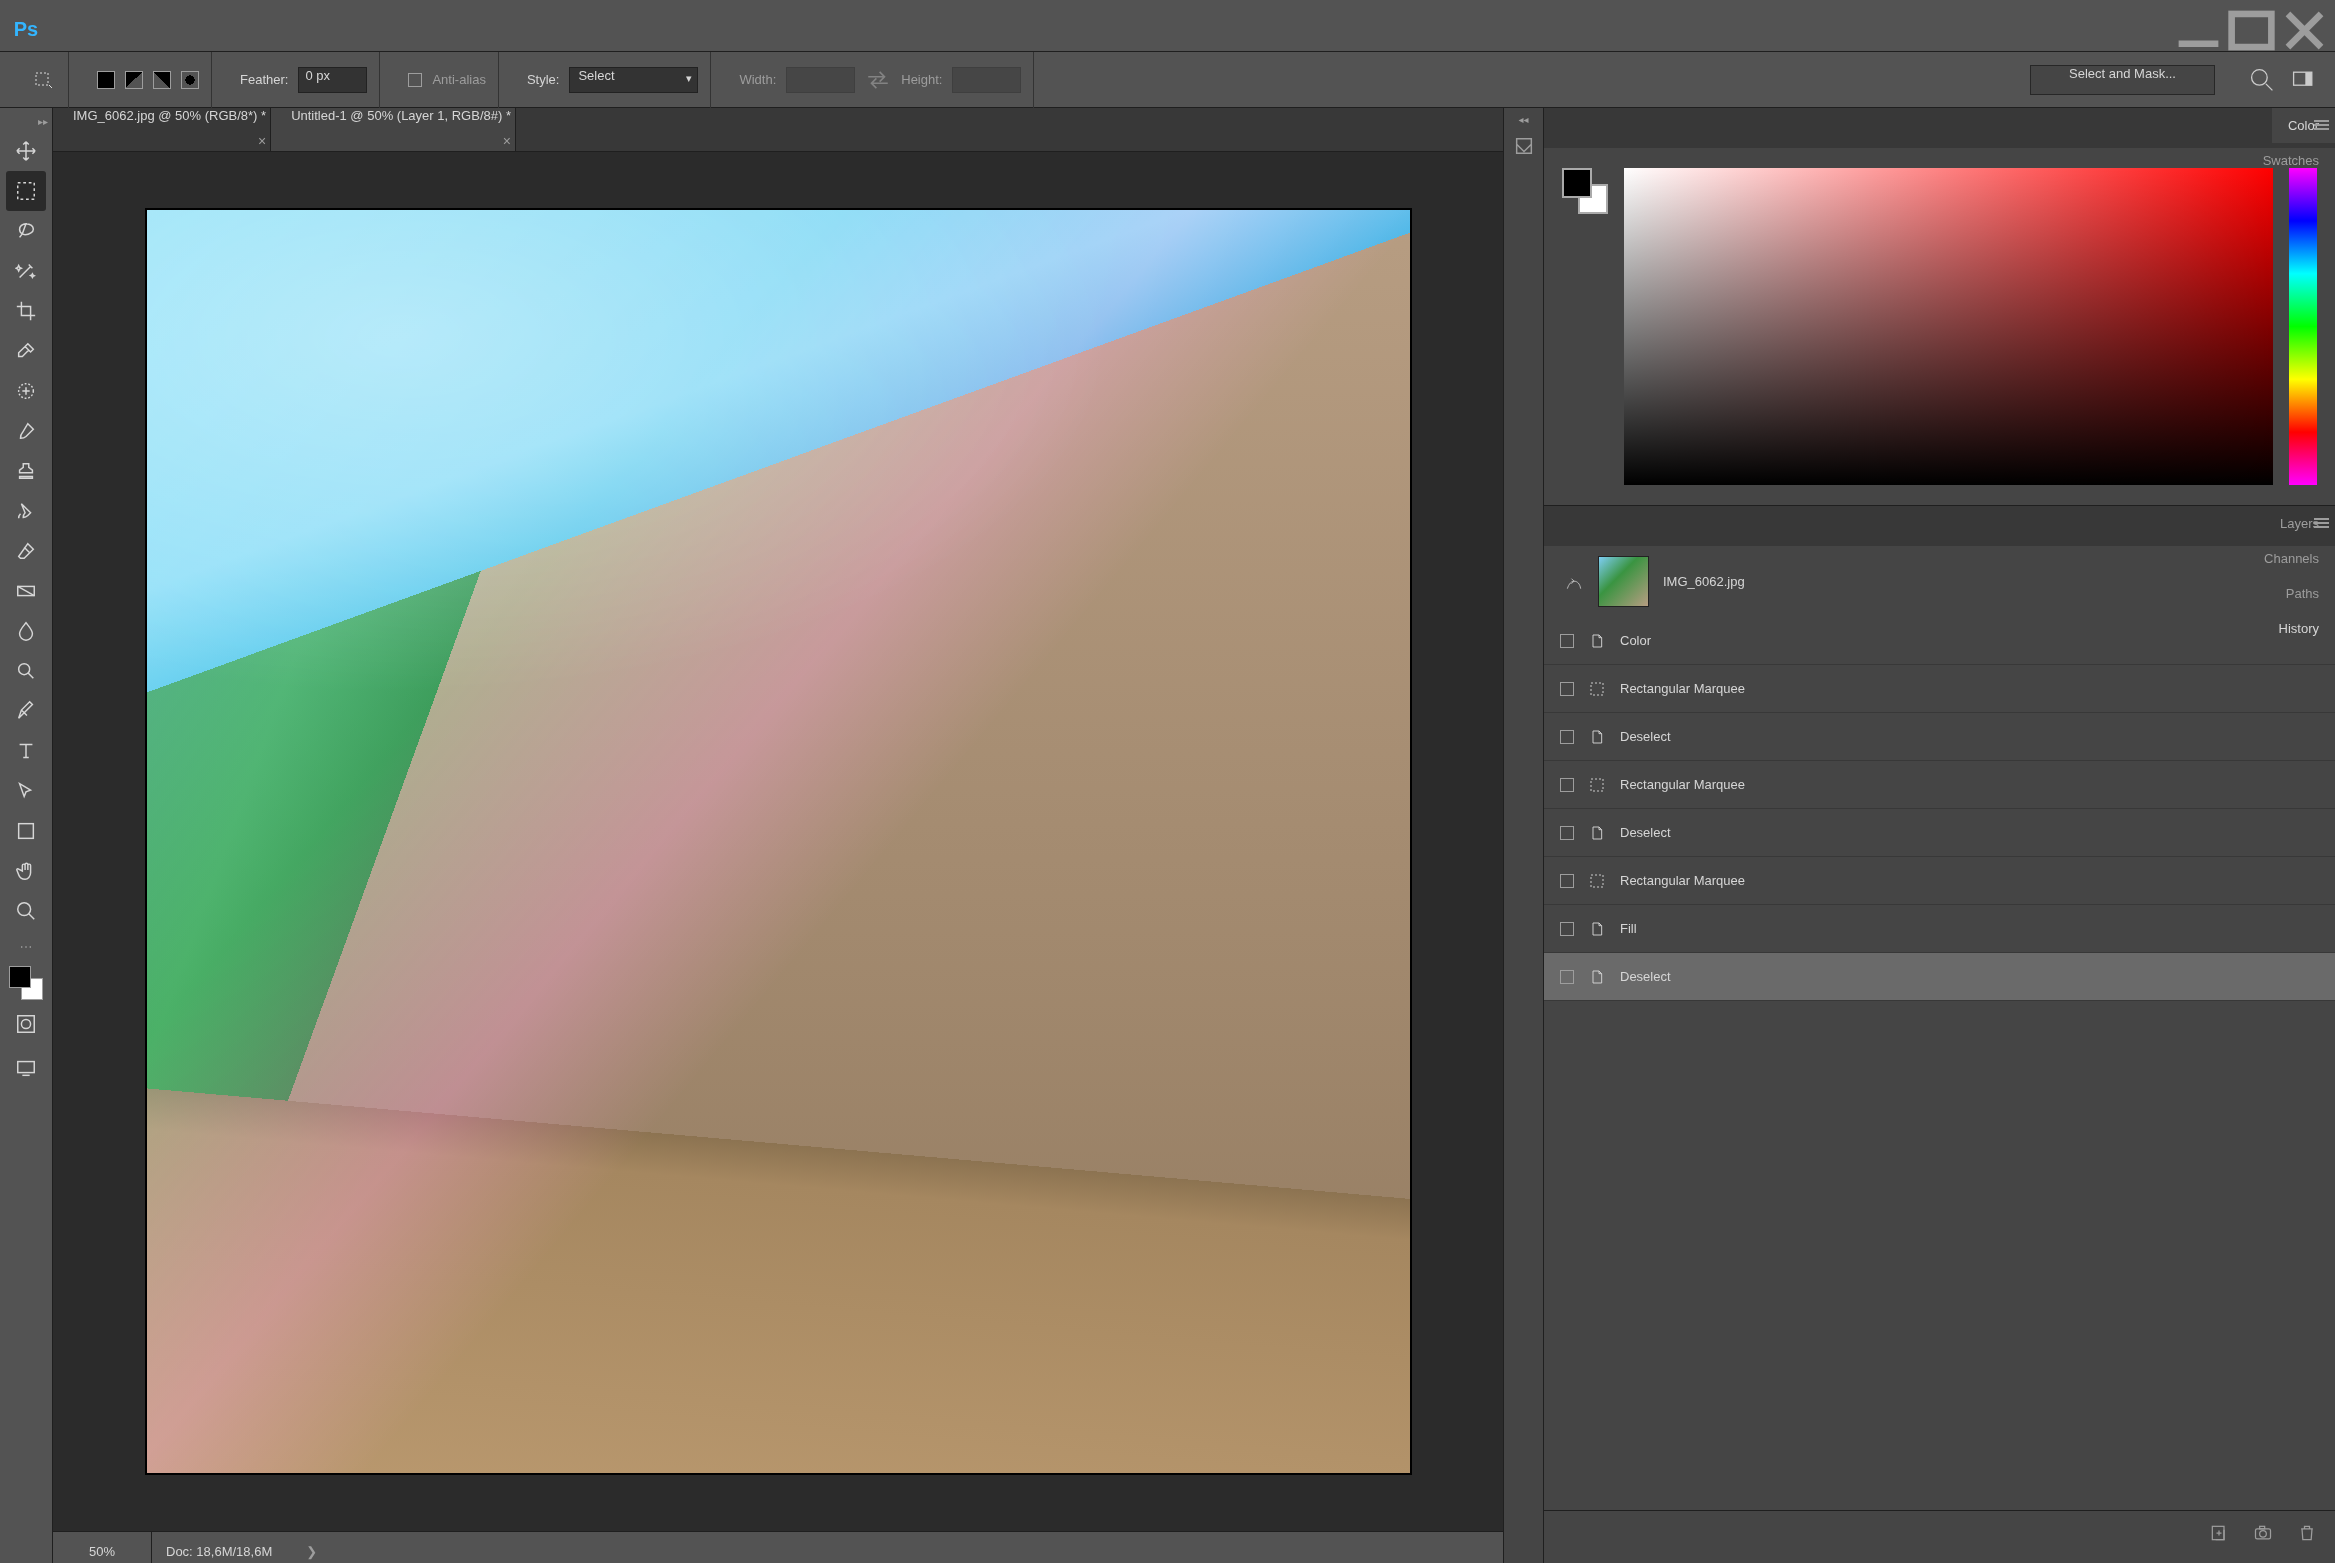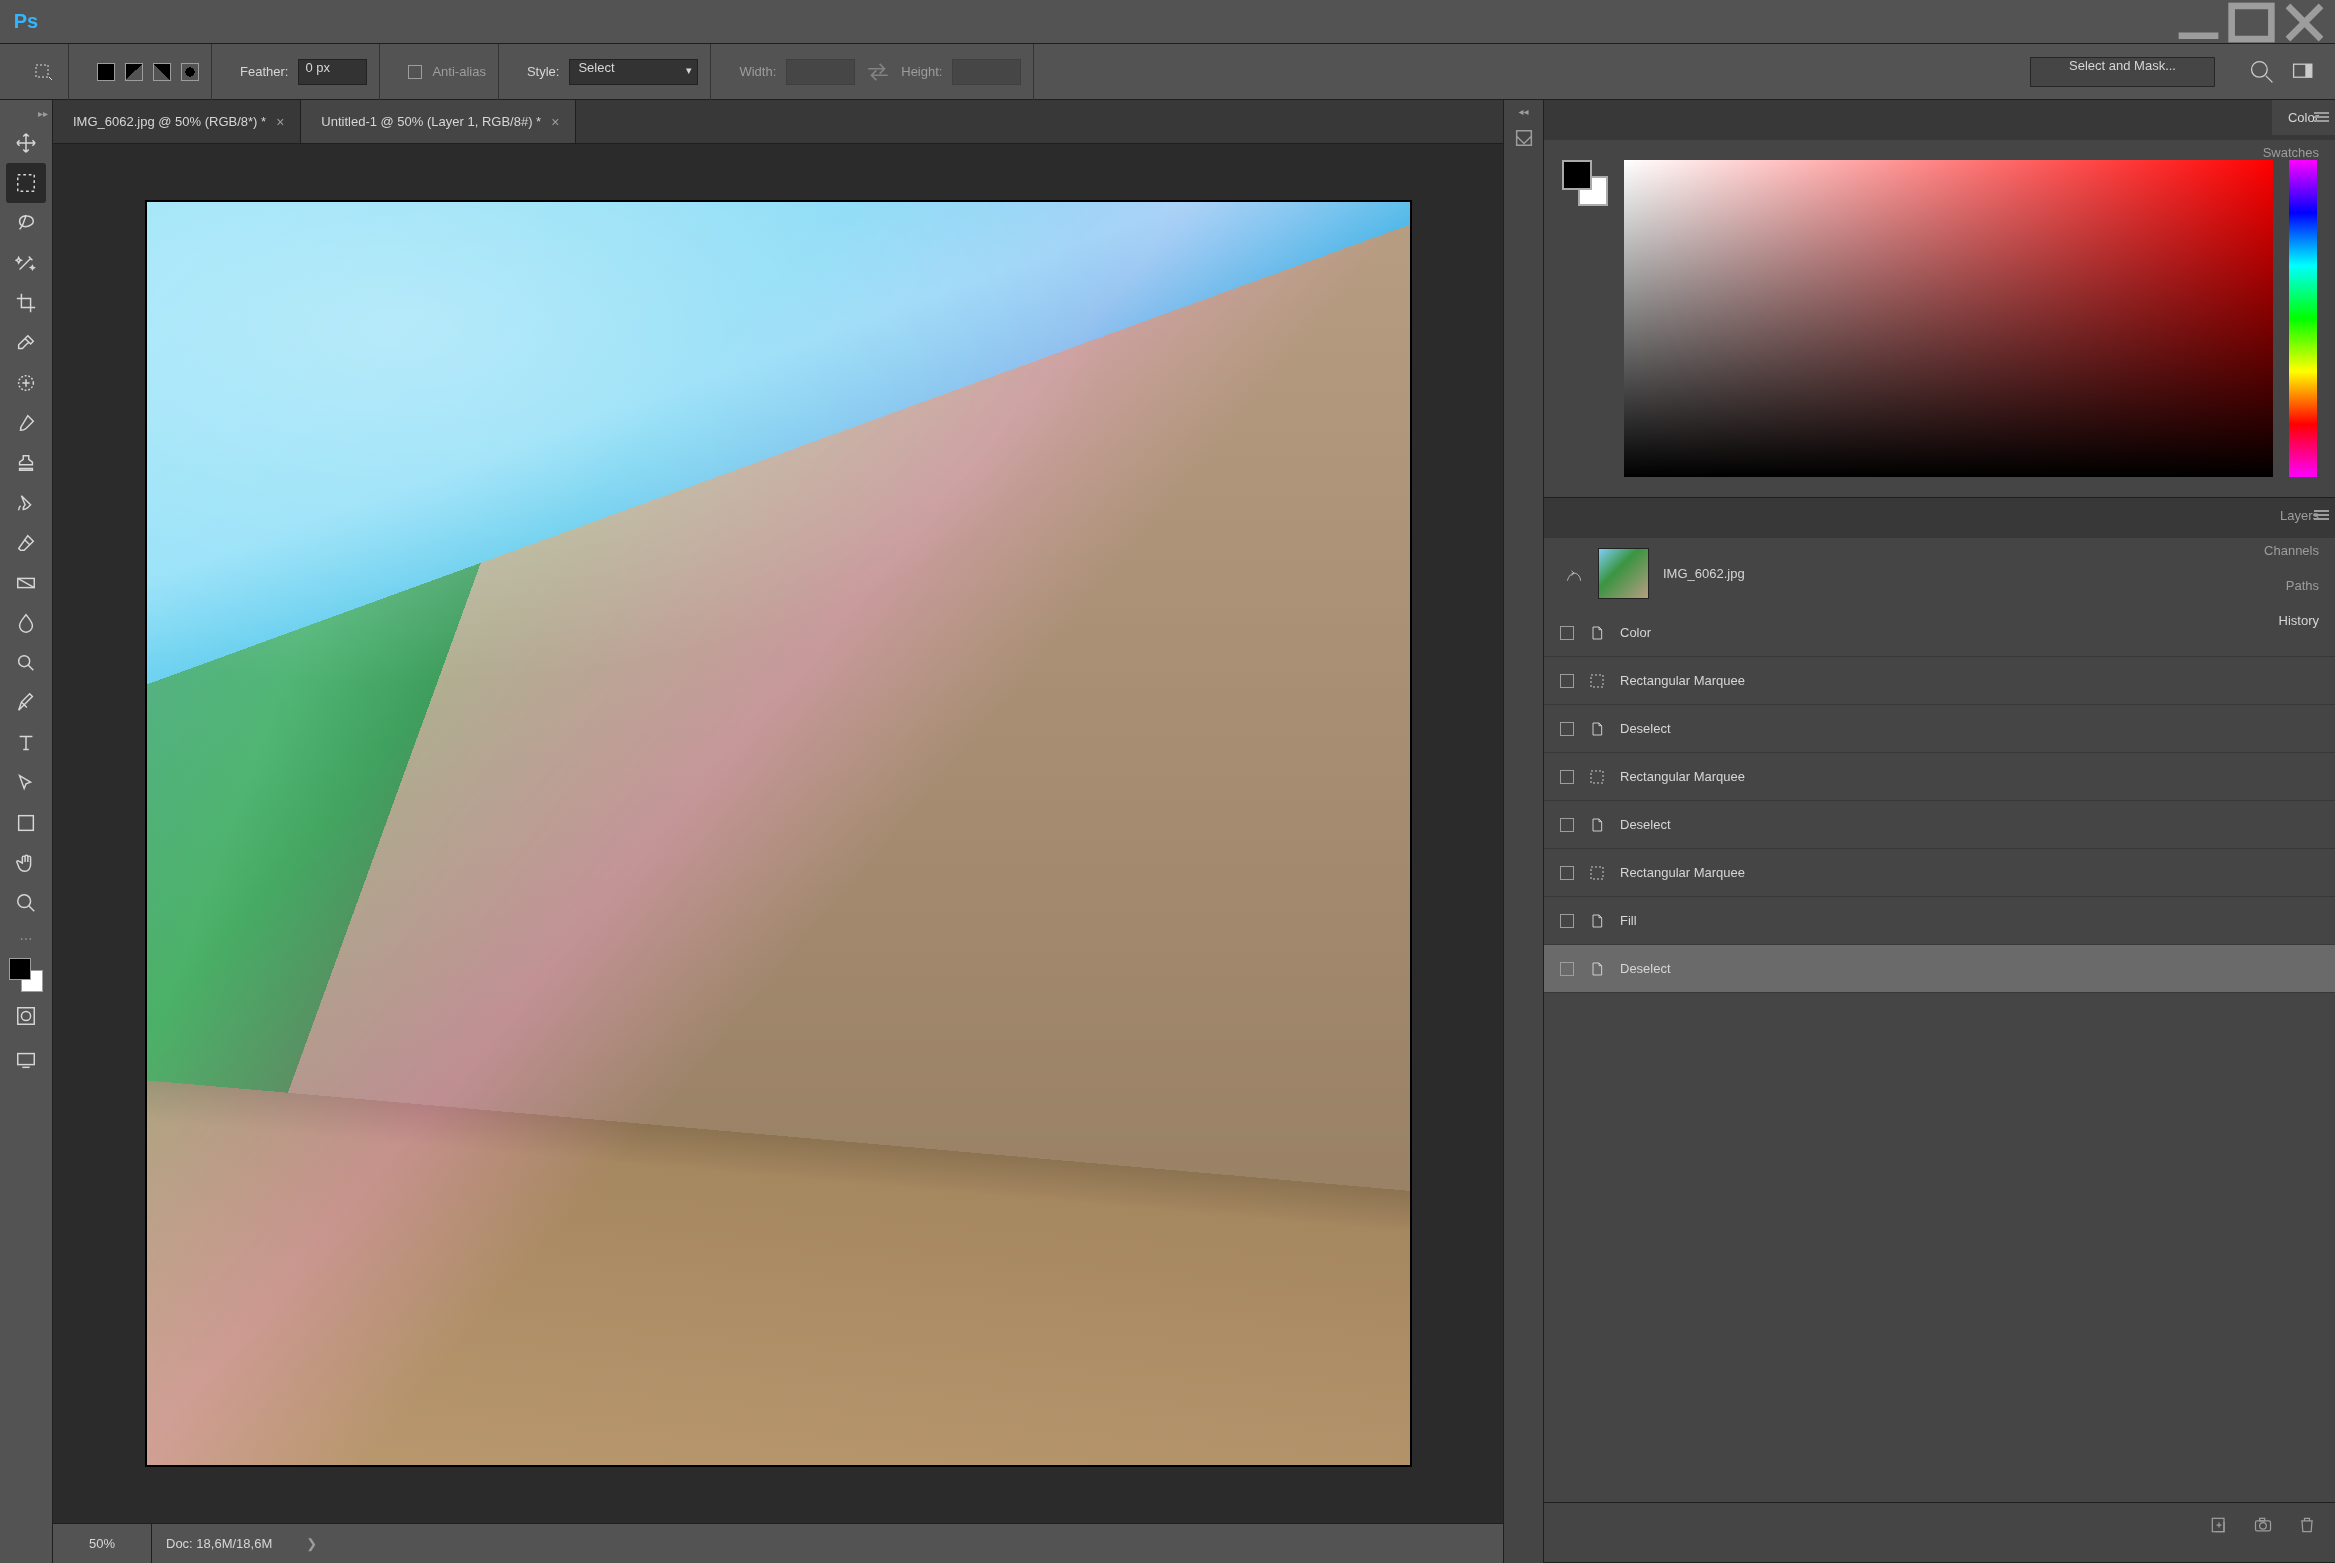--- a/index.html
+++ b/index.html
@@ -11,21 +11,21 @@
     --accent    :#1473e6;
     --txt       :#d6d6d6;
     --txt-dim   :#9d9d9d;
     --border    :#1f1f1f;
     --sep       :#555;
   }
   *{box-sizing:border-box;font-family:"Segoe UI",Tahoma,Arial,sans-serif;font-size:13px;color:var(--txt);user-select:none;}
   html,body{margin:0;padding:0;width:2335px;height:1563px;background:var(--bg-light);overflow:hidden;}
 
   
-  .menu-bar{display:flex;align-items:center;height:44px;background:var(--bg-light);padding:0 8px;position:relative;border-bottom:1px solid var(--border);}
+  .menu-bar{display:flex;align-items:center;height:44px;background:var(--bg-light);padding:0 8px;position:relative;border-bottom:1px solid var(--border);margin-top:8px;}
   .ps-logo{width:36px;height:36px;display:grid;place-items:center;font-family:Arial;font-weight:700;font-size:20px;color:#33b5ff;}
   .menu-bar .mi{padding:0 16px;line-height:44px;cursor:pointer;}
   .win-controls{position:absolute;right:4px;top:0;display:flex;}
   .win-btn{width:53px;height:44px;display:grid;place-items:center;cursor:pointer;}
   .win-btn svg{stroke:var(--txt-dim);stroke-width:2;fill:none;}
 
   
   .options-bar{display:flex;align-items:center;height:56px;background:var(--bg-light);padding:0 18px;gap:16px;border-bottom:1px solid var(--border);}
   .opt-group{display:flex;align-items:center;gap:10px;padding:0 12px;border-right:1px solid #333;height:56px;}
   .opt-label{color:var(--txt);}
@@ -47,21 +47,21 @@
   .tool.active{background:#2a2a2a;}
   .tool svg{width:22px;height:22px;stroke:var(--txt);stroke-width:1.6;fill:none;}
   .fgbg{width:34px;height:34px;position:relative;margin-top:8px;}
   .fgbg .fg,.fgbg .bg{width:22px;height:22px;border:1px solid var(--txt-dim);position:absolute;}
   .fgbg .fg{top:0;left:0;background:#000;z-index:2;}
   .fgbg .bg{bottom:0;right:0;background:#fff;}
 
   
   .center{flex:1 1 auto;display:flex;flex-direction:column;min-width:0;}
   .doc-tabs{display:flex;height:44px;background:var(--bg-dark);border-bottom:1px solid var(--border);}
-  .doc-tab{display:flex;align-items:center;gap:10px;padding:0 16px 0 20px;border-right:1px solid var(--border);cursor:pointer;}
+  .doc-tab{display:flex;align-items:flex-end;gap:10px;padding:0 4px 0 20px;border-right:1px solid var(--border);cursor:pointer;flex-direction:column;}
   .doc-tab.active{background:var(--bg-dark);position:relative;}
   .doc-tab.inactive{background:var(--bg-mid);color:var(--txt-dim);}
   .doc-tab .close-x{font-size:14px;color:var(--txt-dim);}
   .canvas-wrap{flex:1;background:var(--bg-darkest);display:grid;place-items:center;overflow:hidden;}
   .artboard{
      width:1267px;height:1267px;
      background:
        radial-gradient(1188px 594px at 20% 10%, rgba(255,255,255,0.35), transparent 60%),
        linear-gradient(130deg, rgba(110,219,255,0.55) 0%, rgba(64,196,148,0.35) 30%, rgba(255,60,200,0.35) 45%, transparent 55%),
        linear-gradient(160deg, #74c9ef 0%, #7ecef4 22%, #53b9e8 28%, transparent 28%),

